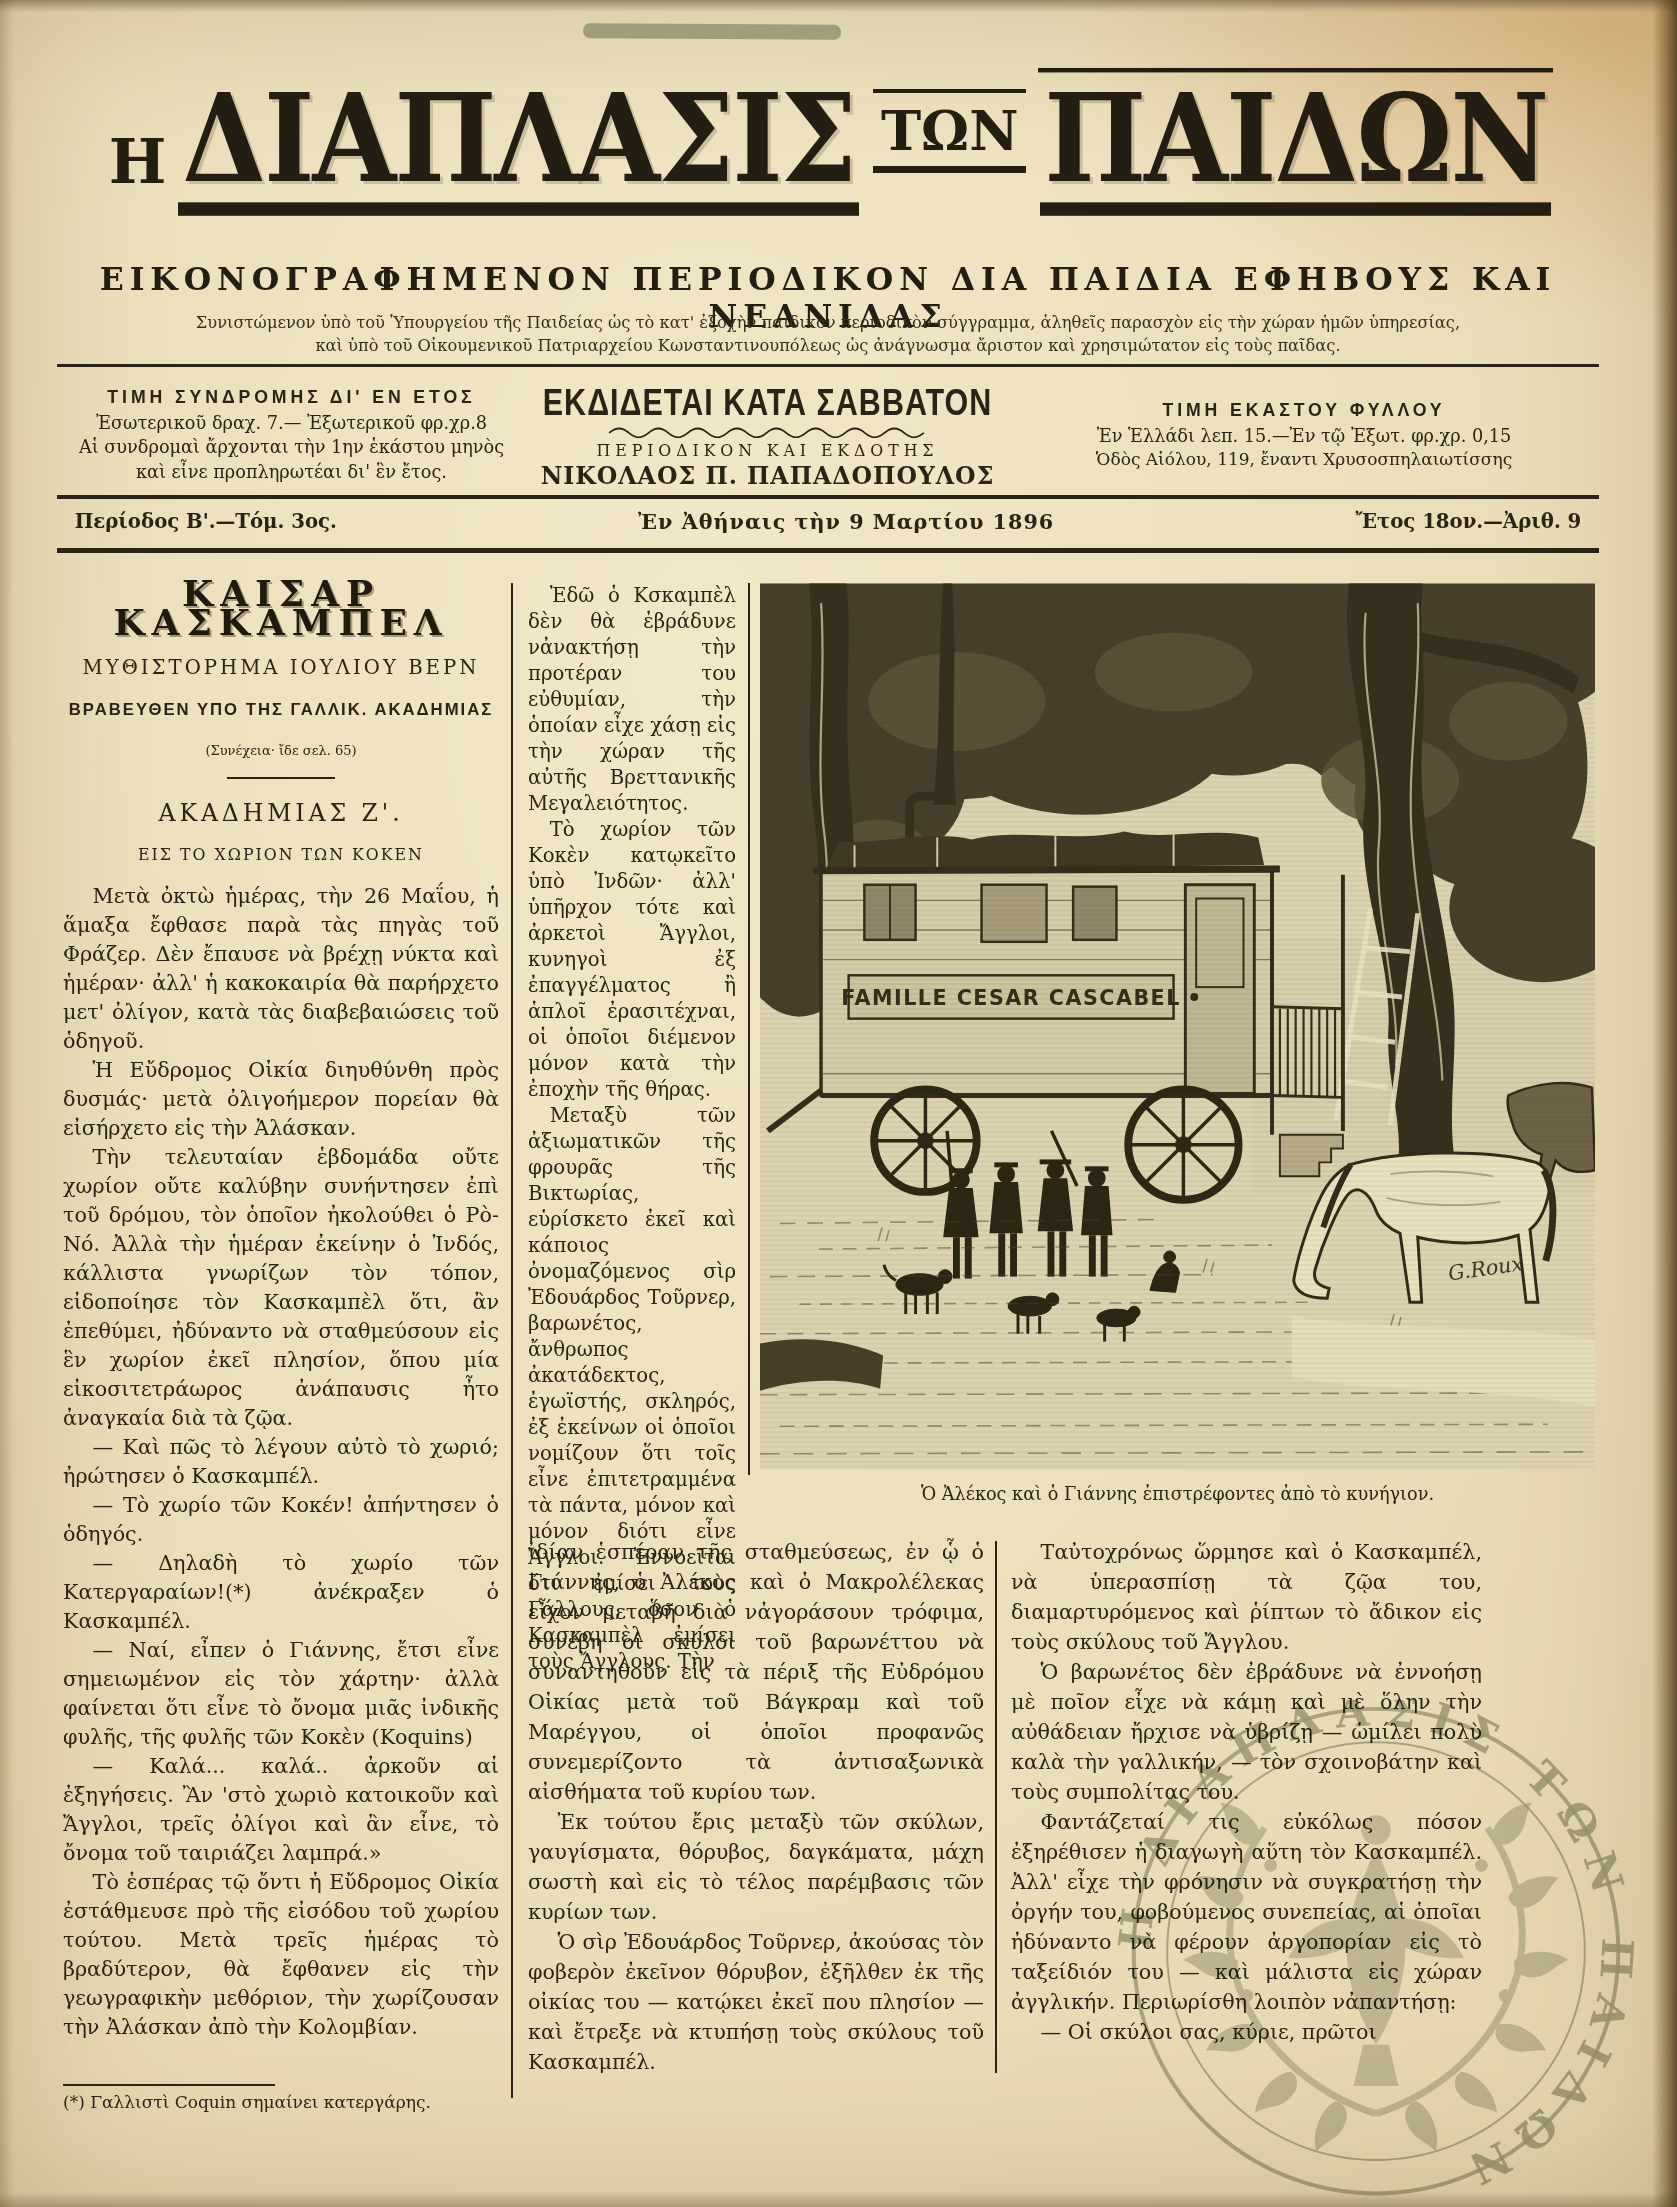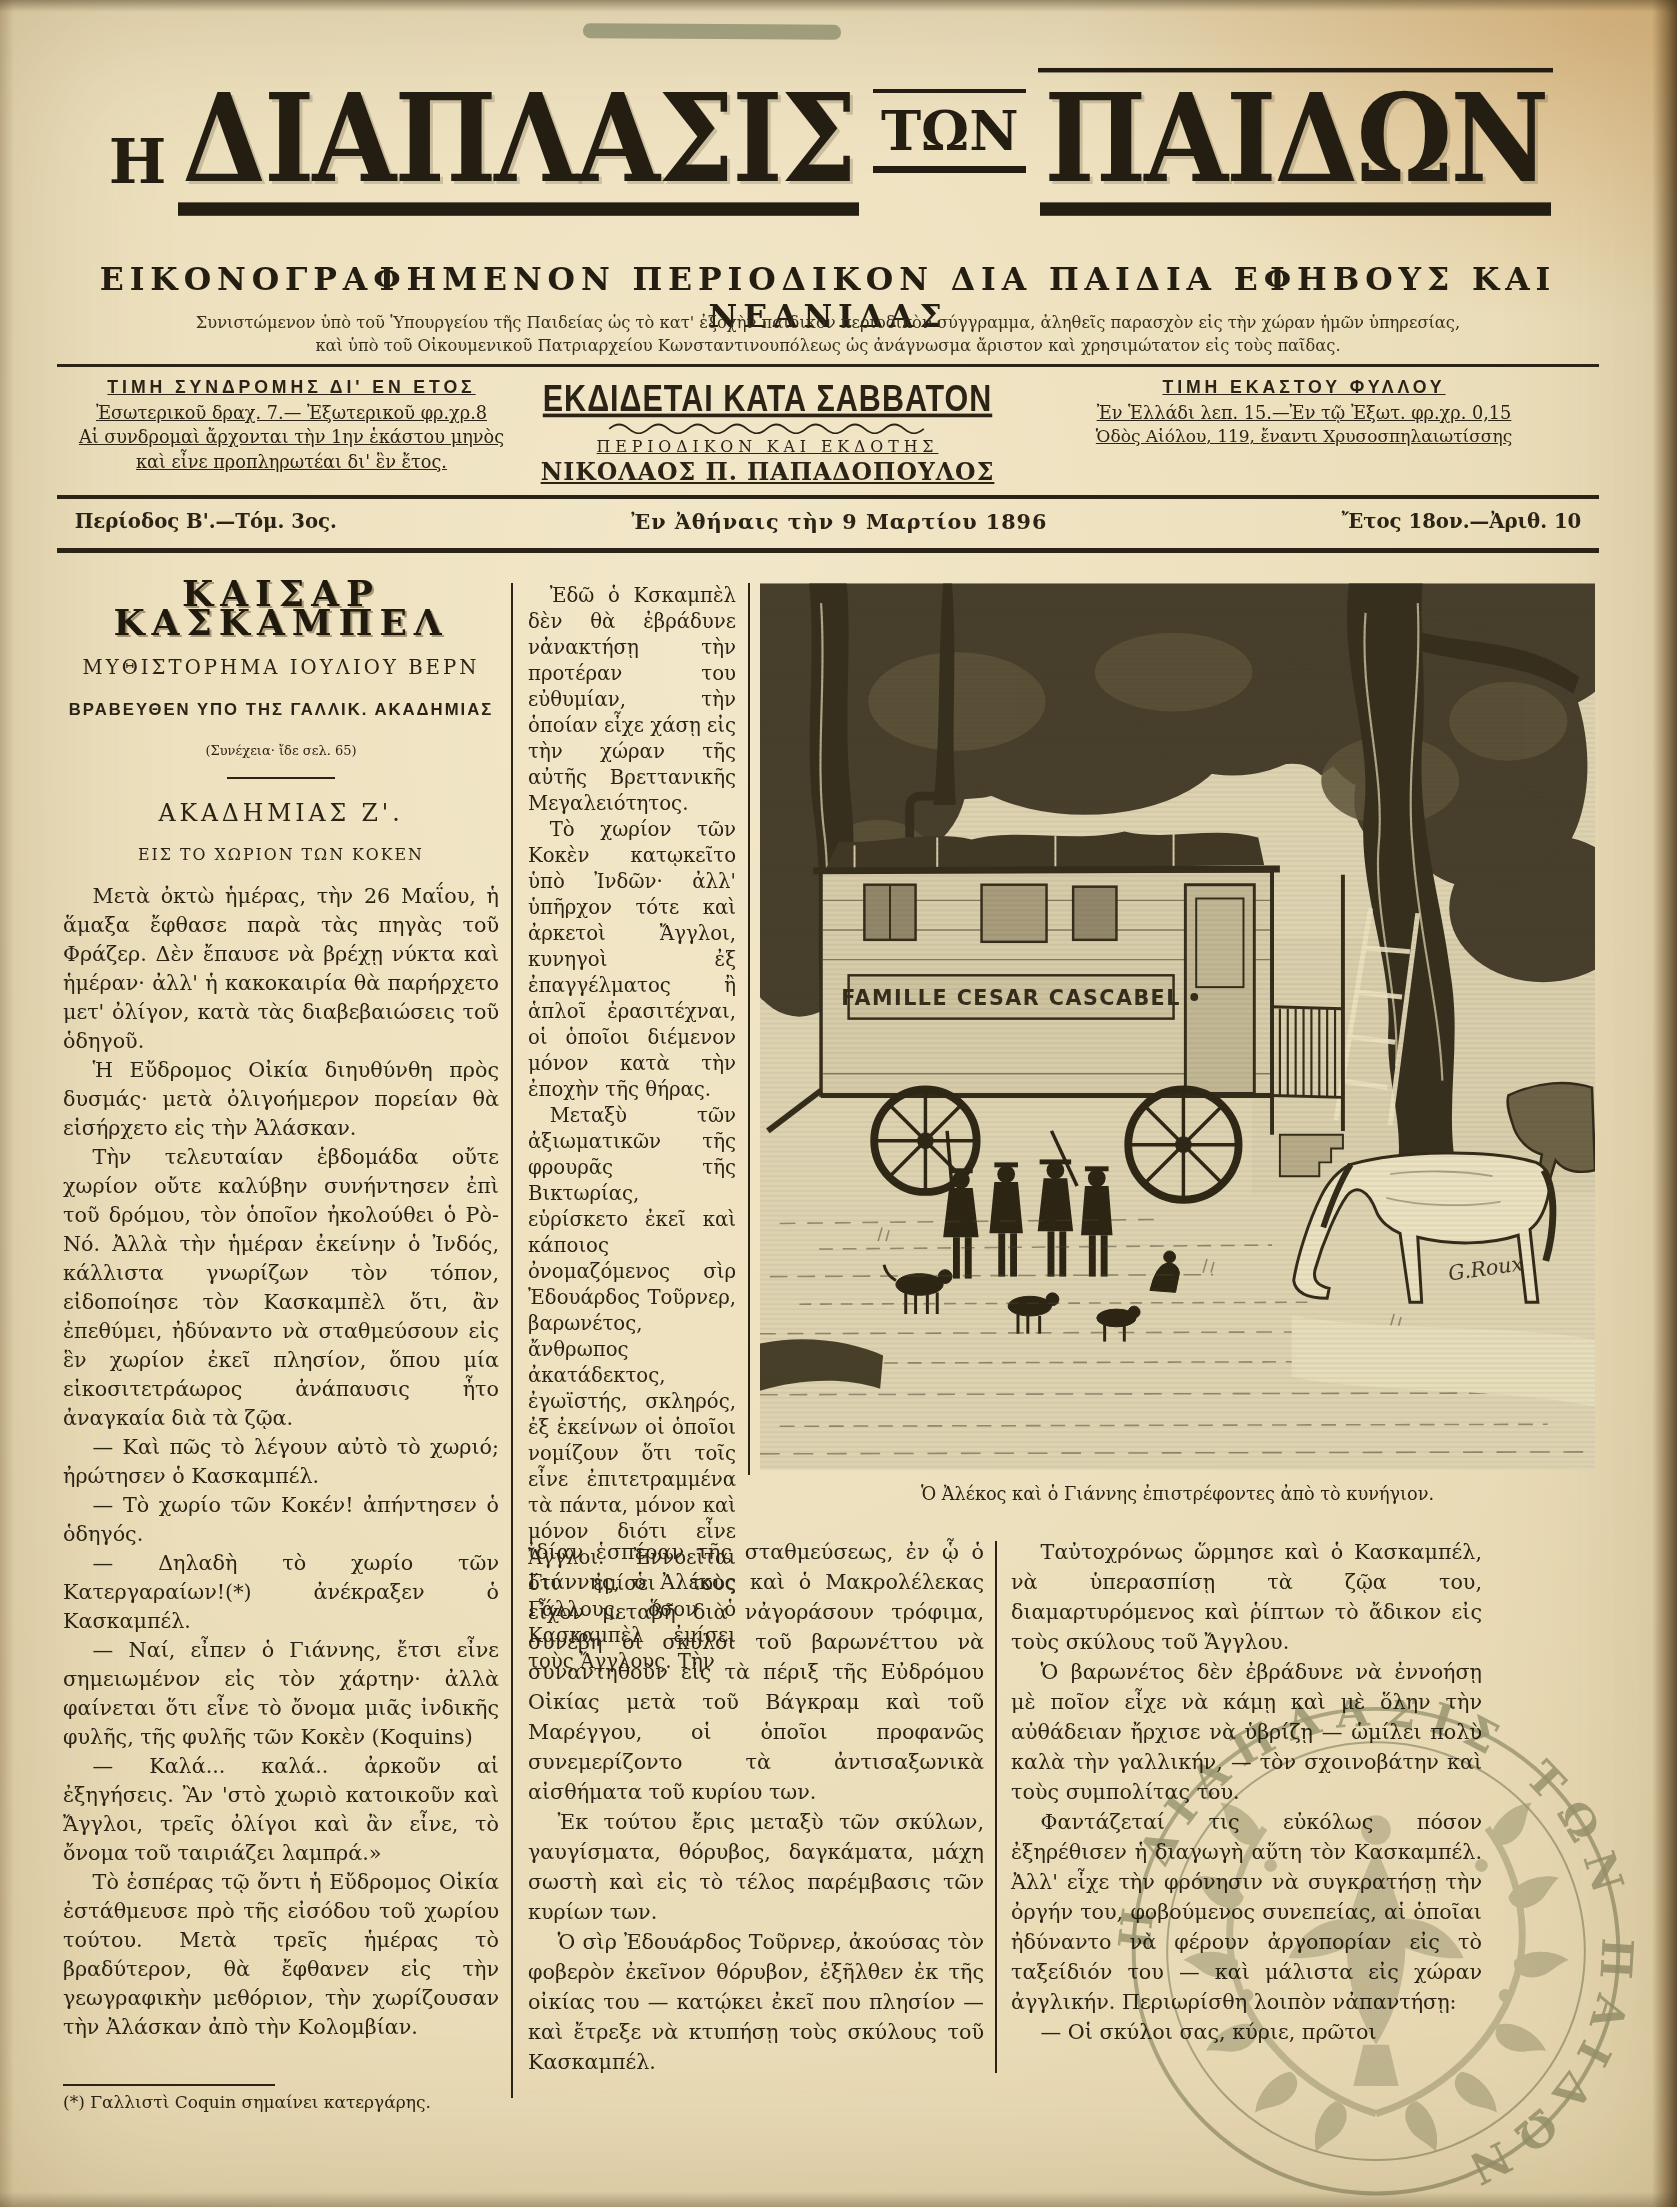--- a/index.html
+++ b/index.html
@@ -33,21 +33,21 @@
   .mast-w3::before{content:"";position:absolute;left:-5.9px;right:-5.9px;top:-8.9px;height:3.9px;background:#241e12;}
   .mast-the{position:relative;font-size:54px;font-weight:bold;transform:translateY(-33px);padding:2px 9.9px;}
   .mast-the::before{content:"";position:absolute;left:2px;right:2px;top:-7.9px;height:3.9px;background:#241e12;}
   .mast-the::after{content:"";position:absolute;left:2px;right:2px;bottom:-7.9px;height:6.9px;background:#241e12;}
   .subtitle{position:absolute;left:0;right:0;top:169px;font-size:31.5px;font-weight:bold;letter-spacing:5.9px;color:#241e12;}
   .endorse{position:absolute;left:0;right:0;top:221px;font-size:16.3px;line-height:22.7px;color:#37301f;}
 
   .rule{position:absolute;background:#2b2416;}
 
   
-  .info-row{position:absolute;left:57px;top:367px;width:1542px;height:127px;display:flex;align-items:flex-start;box-sizing:border-box;text-decoration:underline;}
+  .info-row{position:absolute;left:57px;top:367px;width:1542px;height:127px;display:flex;align-items:center;box-sizing:border-box;}
   .cell{padding-top:9.9px;text-align:center;box-sizing:border-box;}
   .c-left{width:469px;}
   .c-mid{width:479px;display:flex;flex-direction:column;align-items:center;}
   .c-right{flex:1;}
   .vdiv-cell{width:2px;background:#2b2416;margin:4.9px 0;}
   .cell-title{font-family:"Liberation Sans",sans-serif;font-weight:bold;font-size:17.7px;letter-spacing:3.9px;margin-bottom:3px;}
   .cell-line{font-size:17.7px;line-height:24.6px;}
   .banner{font-family:"Liberation Sans",sans-serif;font-weight:bold;font-size:30.5px;letter-spacing:1px;
     transform:scaleY(1.22);transform-origin:top;display:inline-block;}
   .wavy{margin-top:9.9px;}
@@ -139,21 +139,21 @@
       <div class="cell-line">Ἐν Ἑλλάδι λεπ. 15.—Ἐν τῷ Ἐξωτ. φρ.χρ. 0,15</div>
       <div class="address">Ὁδὸς Αἰόλου, 119, ἔναντι Χρυσοσπηλαιωτίσσης</div>
     </div>
   </section>
 
   <div class="rule" style="left:57px;top:495px;width:1542px;height:3.9px;"></div>
 
   <section class="date-row">
     <span class="date-left">Περίοδος Β'.—Τόμ. 3ος.</span>
     <span class="date-center">Ἐν Ἀθήναις τὴν 9 Μαρτίου 1896</span>
-    <span class="date-right">Ἔτος 18ον.—Ἀριθ. 10</span>
+    <span class="date-right">Ἔτος 18ον.—Ἀριθ. 9</span>
   </section>
 
   <div class="rule" style="left:57px;top:548px;width:1542px;height:4.9px;"></div>
 
   <div class="rule" style="left:511px;top:583px;width:2px;height:1515px;"></div>
   <div class="rule" style="left:748px;top:583px;width:2px;height:892px;"></div>
   <div class="rule" style="left:995px;top:1541px;width:2px;height:532px;"></div>
 
   <div class="col" id="col1">
     <h1 class="art-title">ΚΑΙΣΑΡ ΚΑΣΚΑΜΠΕΛ</h1>

